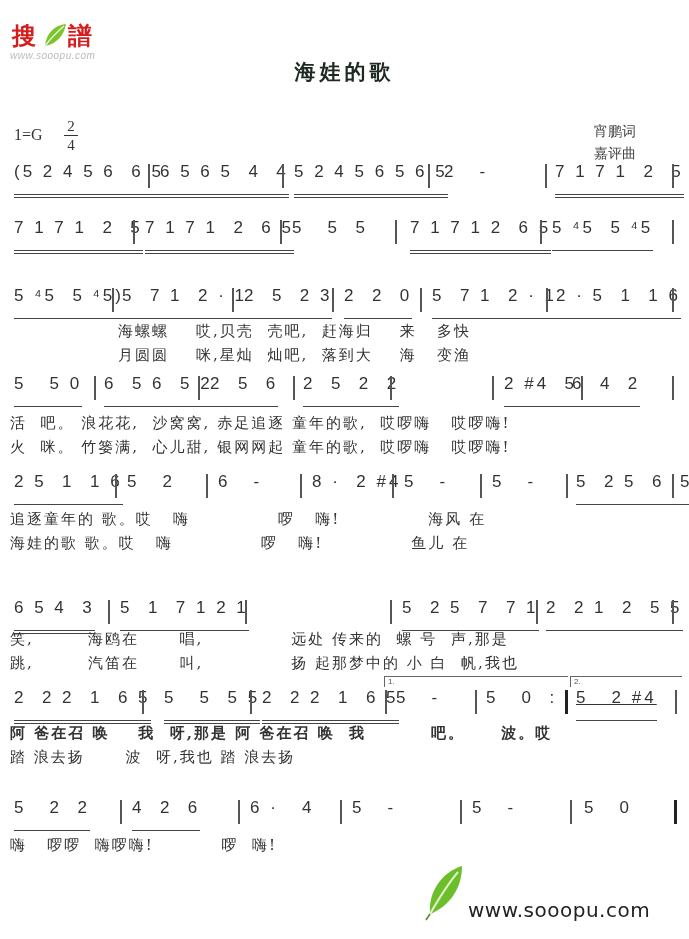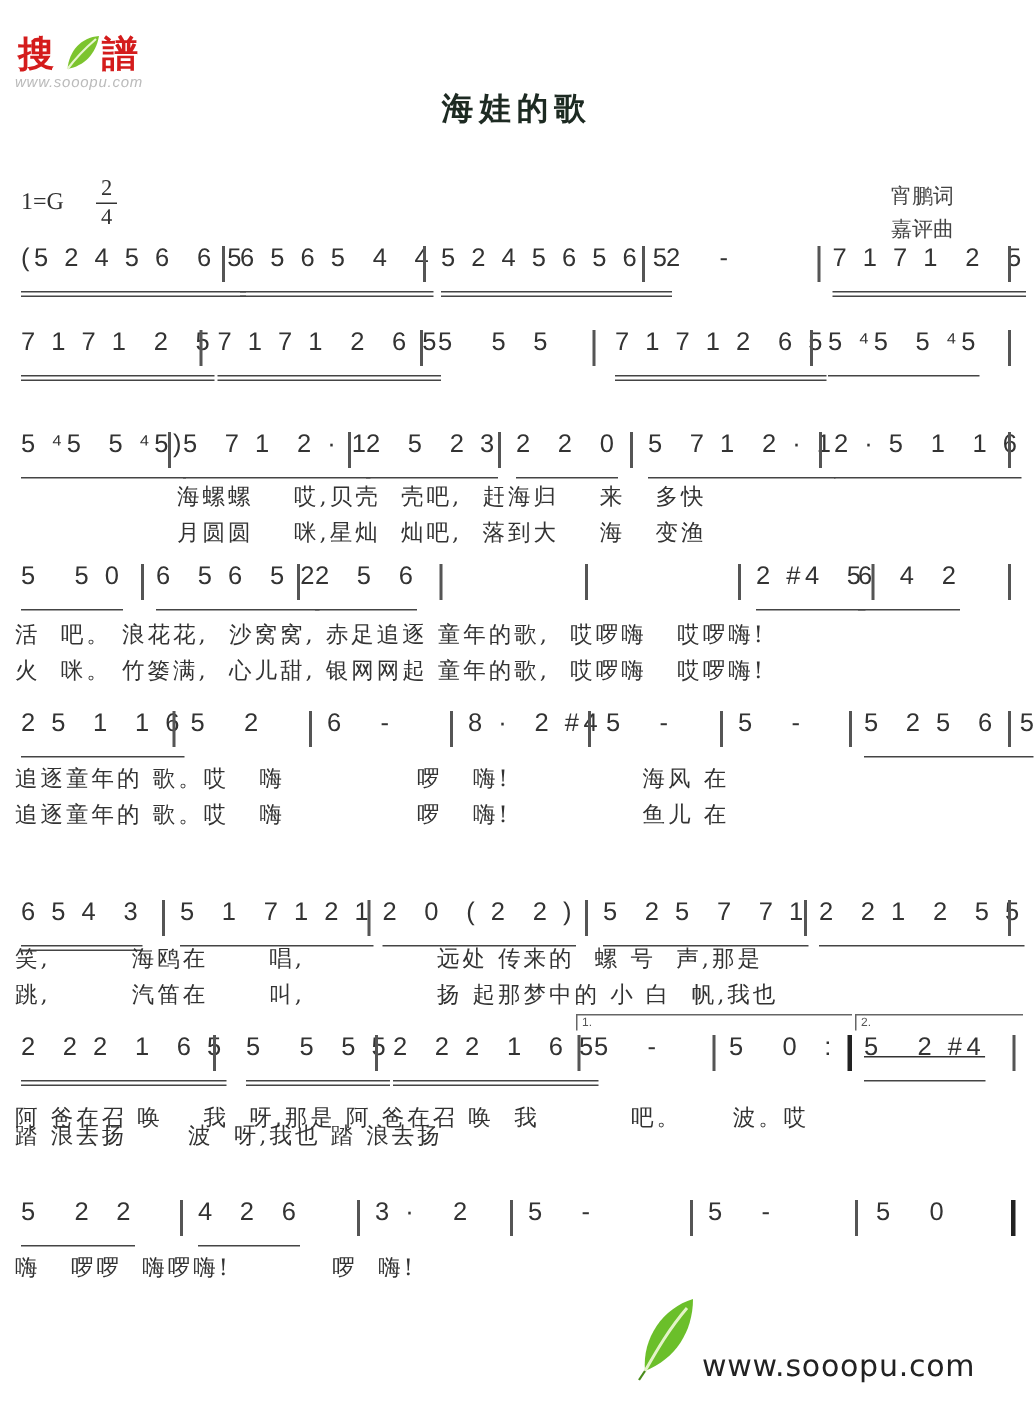--- a/index.html
+++ b/index.html
@@ -110,20 +110,21 @@
 </div>
 
 <div class="row" style="top:374px;">
   <div class="notes">
     <span class="seg ul1" style="left:14px;">5   5 0</span>
     <div class="bar" style="left:94px;"></div>
     <span class="seg ul1" style="left:104px;">6  5 6  5 2</span>
     <div class="bar" style="left:198px;"></div>
     <span class="seg ul1" style="left:210px;">2  5  6</span>
     <div class="bar" style="left:293px;"></div>
+    <span class="seg ul1" style="left:303px;">2  5  2  2</span>
     <div class="bar" style="left:390px;"></div>
     <div class="bar" style="left:492px;"></div>
     <span class="seg ul1" style="left:504px;">2 #4  5</span>
     <div class="bar" style="left:581px;"></div>
     <span class="seg ul1" style="left:572px;text-align:center;">6  4  2</span>
     <div class="bar" style="left:672px;"></div>
   </div>
   <div class="lyric" style="top:40px; left:10px;">活  吧。 浪花花,  沙窝窝, 赤足追逐 童年的歌,  哎啰嗨   哎啰嗨!</div>
   <div class="lyric" style="top:64px; left:10px;">火  咪。 竹篓满,  心儿甜, 银网网起 童年的歌,  哎啰嗨   哎啰嗨!</div>
 </div>
@@ -139,30 +140,29 @@
     <span class="seg" style="left:312px;">8 ·  2 #4</span>
     <div class="bar" style="left:392px;"></div>
     <span class="seg" style="left:404px;">5   -</span>
     <div class="bar" style="left:480px;"></div>
     <span class="seg" style="left:492px;">5   -</span>
     <div class="bar" style="left:566px;"></div>
     <span class="seg ul1" style="left:576px;">5  2 5  6  5</span>
     <div class="bar" style="left:672px;"></div>
   </div>
   <div class="lyric" style="top:38px; left:10px;">追逐童年的 歌。哎   嗨             啰   嗨!             海风 在</div>
-  <div class="lyric" style="top:62px; left:10px;">追逐童年的 歌。哎   嗨             啰   嗨!             鱼儿 在</div>
+  <div class="lyric" style="top:62px; left:10px;">海娃的歌 歌。哎   嗨             啰   嗨!             鱼儿 在</div>
 </div>
 
 <div class="row" style="top:598px;">
   <div class="notes">
     <span class="seg ul2" style="left:14px;">6 5 4  3</span>
     <div class="bar" style="left:108px;"></div>
     <span class="seg ul1" style="left:120px;">5  1  7 1 2 1</span>
     <div class="bar" style="left:245px;"></div>
-    <span class="seg ul1" style="left:255px;">2  0  ( 2  2 )</span>
     <div class="bar" style="left:390px;"></div>
     <span class="seg ul1" style="left:402px;">5  2 5  7  7 1</span>
     <div class="bar" style="left:536px;"></div>
     <span class="seg ul1" style="left:546px;">2  2 1  2  5 5</span>
     <div class="bar" style="left:672px;"></div>
   </div>
   <div class="lyric" style="top:32px; left:10px;">笑,        海鸥在      唱,             远处 传来的  螺 号  声,那是</div>
   <div class="lyric" style="top:56px; left:10px;">跳,        汽笛在      叫,             扬 起那梦中的 小 白  帆,我也</div>
 </div>
 
@@ -177,31 +177,31 @@
     <div class="bar" style="left:250px;"></div>
     <span class="seg ul2" style="left:262px;">2  2 2  1  6 5</span>
     <div class="bar" style="left:385px;"></div>
     <span class="seg" style="left:396px;">5   -</span>
     <div class="bar" style="left:475px;"></div>
     <span class="seg" style="left:486px;">5   0  :</span>
     <div class="bar final" style="left:565px;"></div>
     <span class="seg ul1" style="left:576px;text-decoration:underline;">5   2 #4</span>
     <div class="bar" style="left:675px;"></div>
   </div>
-  <div class="lyric" style="top:48px; left:10px;">阿 爸在召 唤    我  呀,那是 阿 爸在召 唤  我         吧。     波。哎</div>
+  <div class="lyric" style="top:36px; left:10px;font-weight:bold;">阿 爸在召 唤    我  呀,那是 阿 爸在召 唤  我         吧。     波。哎</div>
   <div class="lyric" style="top:60px; left:10px;">踏 浪去扬      波  呀,我也 踏 浪去扬</div>
 </div>
 
 <div class="row" style="top:798px;">
   <div class="notes">
     <span class="seg ul1" style="left:14px;">5   2  2</span>
     <div class="bar" style="left:120px;"></div>
     <span class="seg ul1" style="left:132px;">4  2  6</span>
     <div class="bar" style="left:238px;"></div>
-    <span class="seg" style="left:250px;">3 ·   2</span>
+    <span class="seg" style="left:250px;">6 ·   4</span>
     <div class="bar" style="left:340px;"></div>
     <span class="seg" style="left:352px;">5   -</span>
     <div class="bar" style="left:460px;"></div>
     <span class="seg" style="left:472px;">5   -</span>
     <div class="bar" style="left:570px;"></div>
     <span class="seg" style="left:584px;">5   0</span>
     <div class="bar final" style="left:674px;"></div>
   </div>
   <div class="lyric" style="top:38px; left:10px;">嗨   啰啰  嗨啰嗨!          啰  嗨!</div>
 </div>

